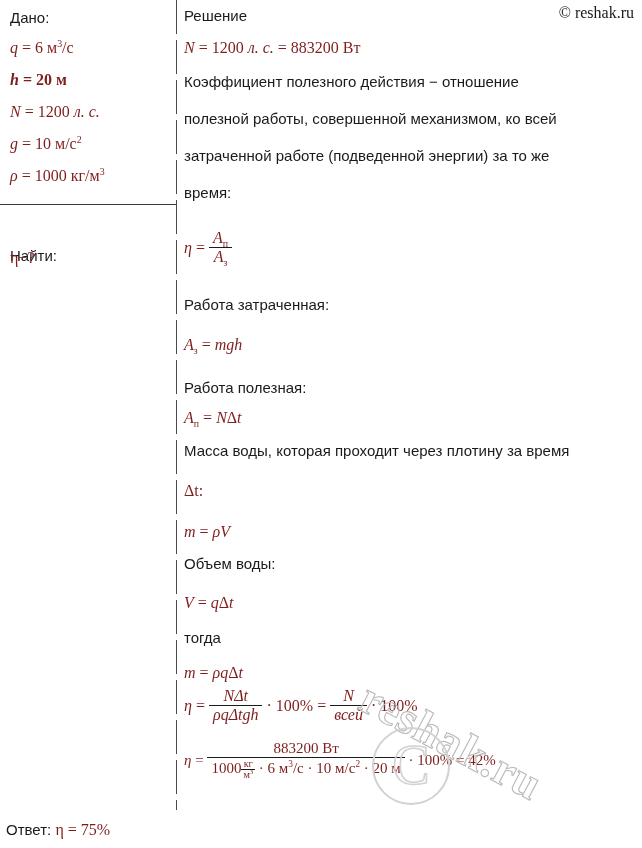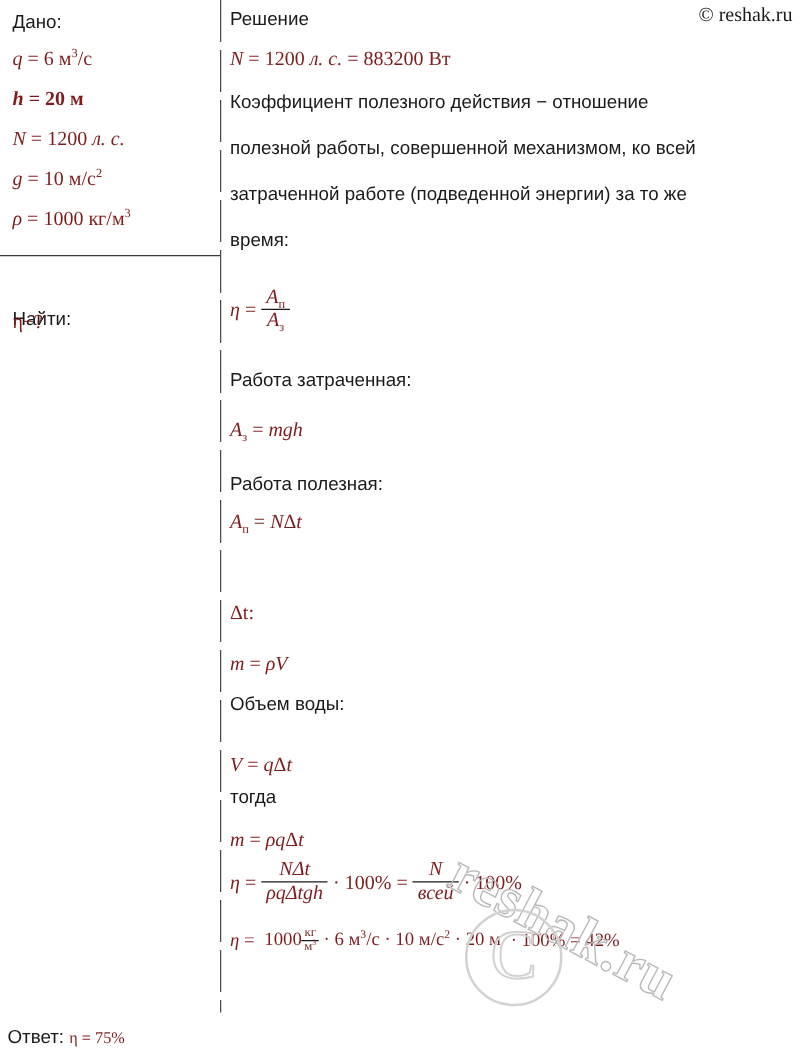--- a/index.html
+++ b/index.html
@@ -286,29 +286,30 @@
     <div class="math r-line" style="top:337px;">
       <span class="mi">A<sub>з</sub></span> <span class="up">=</span> <span class="mi">mgh</span>
     </div>
 
     <div class="txt r-line" style="top:380px;">Работа полезная:</div>
 
     <div class="math r-line" style="top:410px;">
       <span class="mi">A<sub>п</sub></span> <span class="up">=</span> <span class="mi">N</span><span class="up">Δ</span><span class="mi">t</span>
     </div>
 
+    <div class="txt r-line" style="top:443px;">Масса воды, которая проходит через плотину за время</div>
     <div class="math r-line" style="top:483px;">Δt:</div>
 
     <div class="math r-line" style="top:524px;">
       <span class="mi">m</span> <span class="up">=</span> <span class="mi">ρV</span>
     </div>
 
     <div class="txt r-line" style="top:556px;">Объем воды:</div>
 
-    <div class="math r-line" style="top:595px;margin-top:10px;">
+    <div class="math r-line" style="top:595px;">
       <span class="mi">V</span> <span class="up">=</span> <span class="mi">q</span><span class="up">Δ</span><span class="mi">t</span>
     </div>
 
     <div class="txt r-line" style="top:630px;">тогда</div>
 
     <div class="math r-line" style="top:665px;">
       <span class="mi">m</span> <span class="up">=</span> <span class="mi">ρq</span><span class="up">Δ</span><span class="mi">t</span>
     </div>
 
     <div class="math r-line" style="top:690px;">
@@ -324,20 +325,21 @@
         <span class="num mi">N</span>
         <span class="den mi">всей</span>
       </span>
       <span class="up">· 100%</span>
     </div>
 
     <div class="math r-line" style="top:742px; font-size:15px;">
       <span class="mi">η</span>
       <span class="up">=</span>
       <span class="frac">
+        <span class="num up">883200 Вт</span>
         <span class="den up">
           <span><span>1000</span><span class="ufrac"><span class="num">кг</span><span class="den"><span>м</span><sup>3</sup></span></span></span>
           <span>·</span>
           <span><span>6</span> <span>м</span><sup>3</sup>/<span>с</span></span>
           <span>·</span>
           <span><span>10</span> <span>м</span>/<span>с</span><sup>2</sup></span>
           <span>·</span>
           <span><span>20</span> <span>м</span></span>
         </span>
       </span>
@@ -347,16 +349,16 @@
     </div>
 
     <div id="watermark">
       <div id="wm-text">reshak.ru</div>
       <div id="wm-c"></div>
     </div>
   </div>
 
   <div class="txt" id="answer">
     <span>Ответ:</span>
-    <span class="math" style="font-size:13px;">η = 75%</span>
+    <span class="math" style="font-size:16px;">η = 75%</span>
   </div>
 
 </div>
 
 </body></html>

